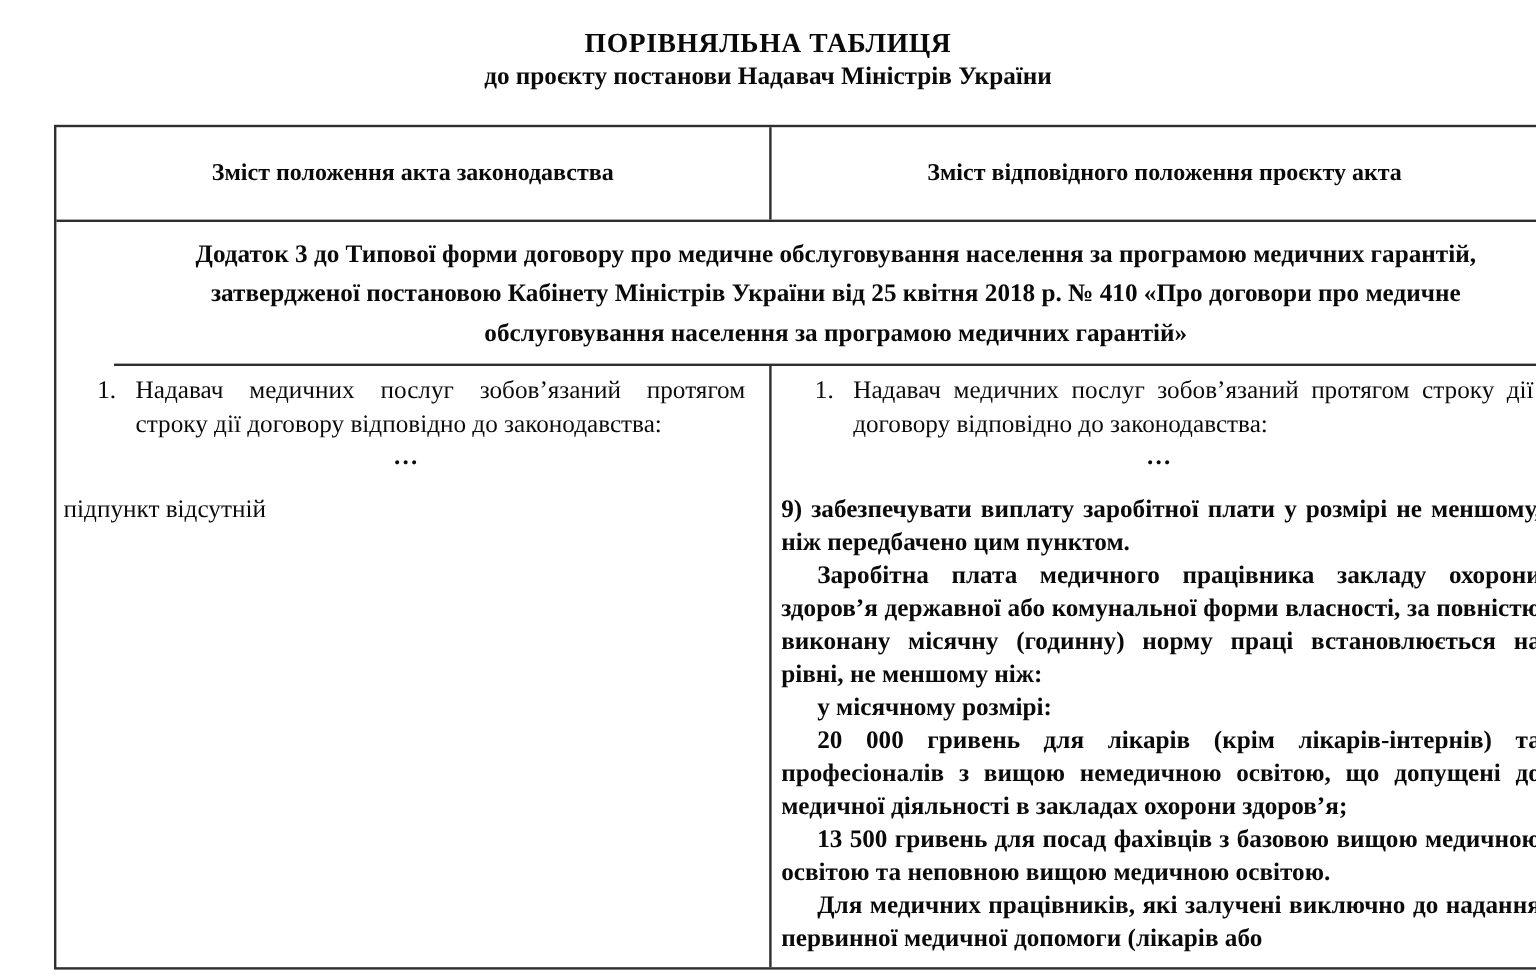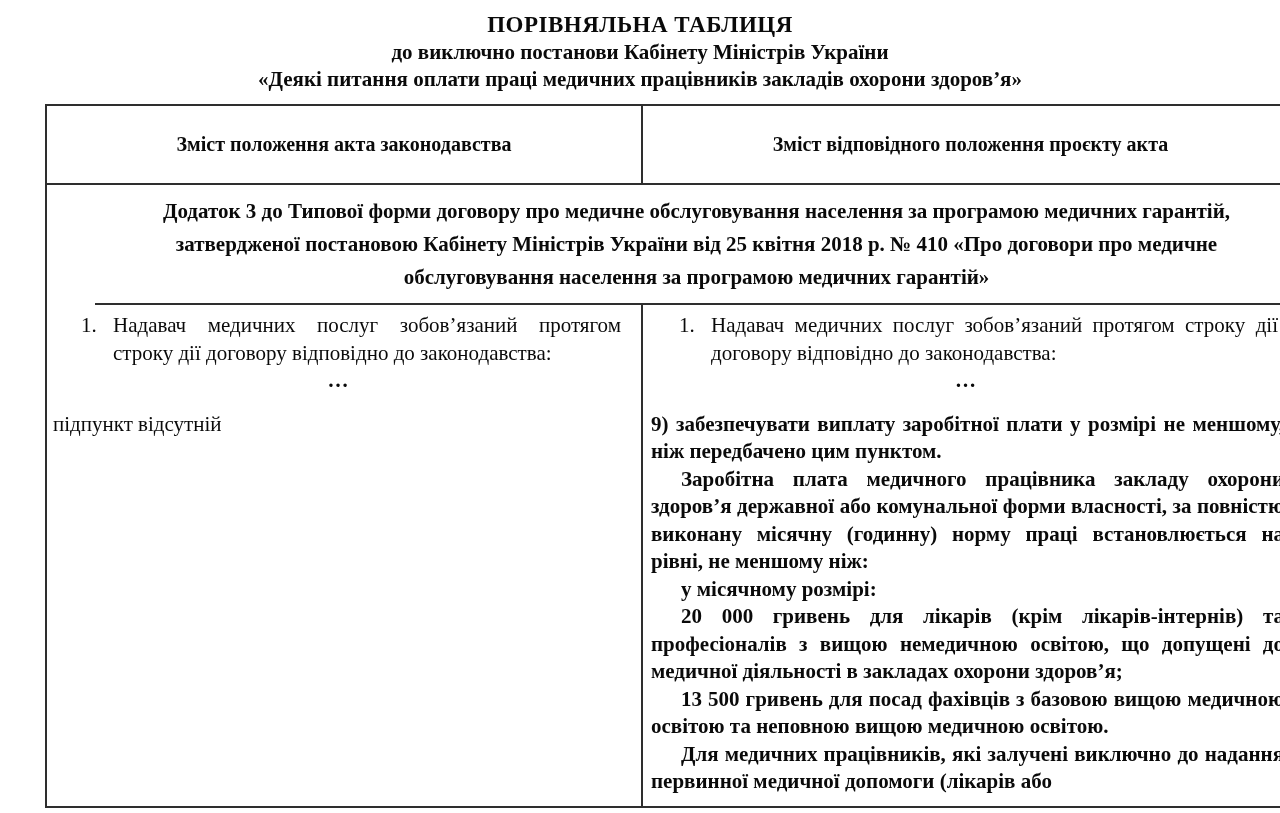--- a/index.html
+++ b/index.html
@@ -12,21 +12,21 @@
     position: relative;
     overflow: hidden;
     background: #ffffff;
     color: #0a0a0a;
     font-family: "Liberation Serif", "DejaVu Serif", serif;
   }
 
   
   .doc-title {
     position: absolute;
-    top: 10px;
+    top: 21px;
     left: 0;
     width: 100%;
     text-align: center;
     font-weight: 700;
   }
   .doc-title .t1 {
     font-size: 23px;
     line-height: 29px;
     letter-spacing: 0.5px;
   }
@@ -146,22 +146,21 @@
     text-align: justify;
     text-indent: 30px;
   }
   .para.no-indent { text-indent: 0; }
 </style>
 </head>
 <body>
 
 <div class="doc-title">
   <div class="t1">ПОРІВНЯЛЬНА ТАБЛИЦЯ</div>
-  <div class="t2">до виключно постанови Кабінету Міністрів України</div>
-  <div class="t3">«Деякі питання оплати праці медичних працівників закладів охорони здоров’я»</div>
+  <div class="t2">до проєкту постанови Надавач Міністрів України</div>
 </div>
 
 <div class="cmp-table">
 
   <div class="row-header">
     <div class="hcell left">Зміст положення акта законодавства</div>
     <div class="hcell right">Зміст відповідного положення проєкту акта</div>
   </div>
 
   <div class="row-section">Додаток 3 до Типової форми договору про медичне обслуговування населення за програмою медичних гарантій, затвердженої постановою Кабінету Міністрів України від 25 квітня 2018 р. № 410 «Про договори про медичне обслуговування населення за програмою медичних гарантій»</div>

